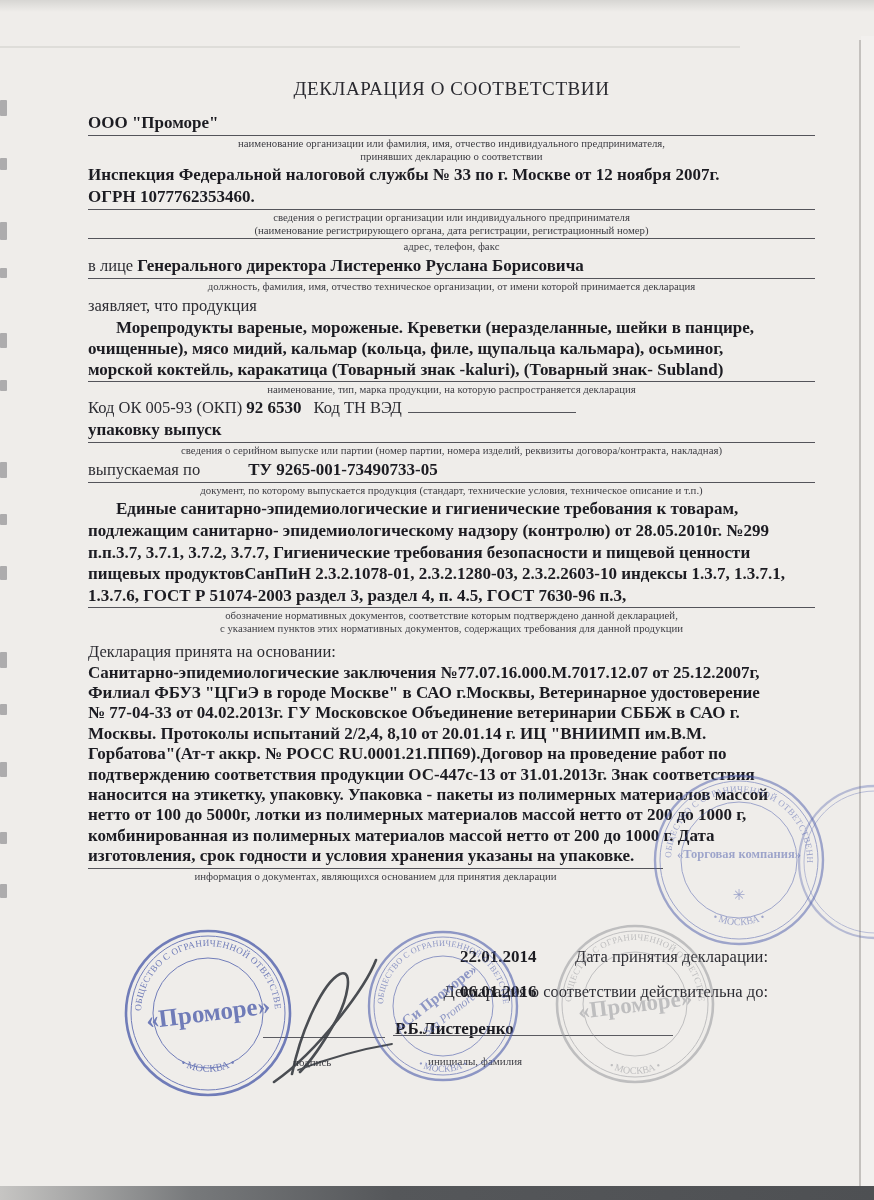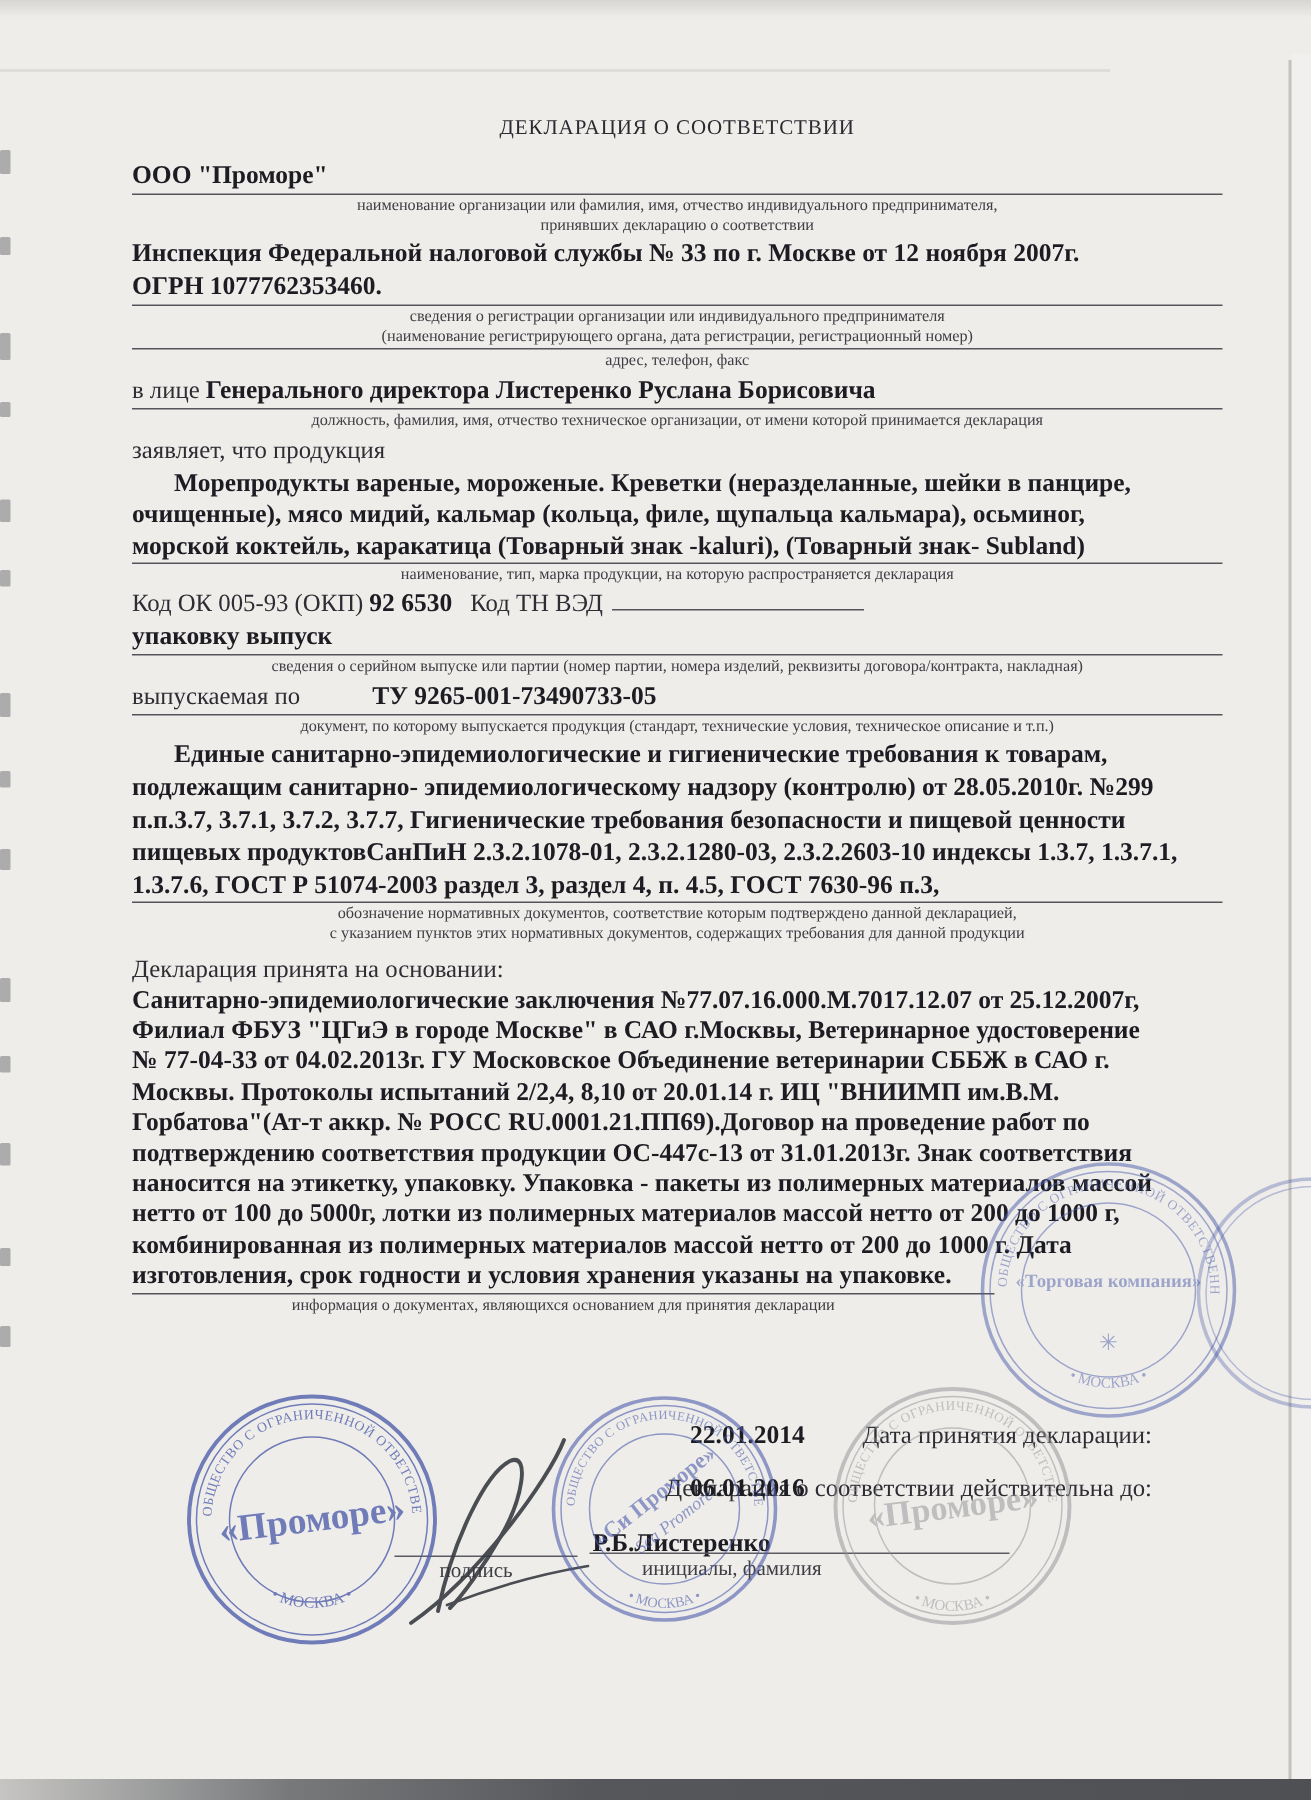--- a/index.html
+++ b/index.html
@@ -14,38 +14,38 @@
     background:linear-gradient(#d7d6d3,rgba(215,214,211,0));}
   .streak{position:absolute;left:0;top:46px;width:740px;height:2px;background:#d9d8d5;opacity:.8;}
   .right-strip{position:absolute;top:36px;right:0;width:13px;height:1156px;background:#f2f0ee;}
   .right-line{position:absolute;top:40px;left:859px;width:2px;height:1146px;background:#bcb9b6;opacity:.85;}
   .bottom-band{position:absolute;left:0;bottom:0;width:100%;height:14px;
     background:linear-gradient(90deg,#c6c5c3 0%,#77797b 22%,#55575a 45%,#4e5053 100%);}
   .mark{position:absolute;left:0;width:7px;background:#77767a;opacity:.55;border-radius:1px;}
 
   
   .doc{position:absolute;left:88px;top:78px;width:727px;}
-  .title{font-size:14px;letter-spacing:.6px;text-align:center;color:#2a2a30;margin:0 0 12px 0;font-weight:normal;}
+  .title{font-size:19px;letter-spacing:.6px;text-align:center;color:#2a2a30;margin:0 0 12px 0;font-weight:normal;}
   .value{font-weight:bold;font-size:17px;line-height:22px;color:#1c1c22;}
   .label{font-weight:normal;font-size:16.5px;line-height:22px;color:#2d2d33;}
   .para{white-space:pre-line;}
   .indent{text-indent:28px;}
   .lh21{line-height:21px;}
   .lh20{line-height:20.4px;}
   .rule{border-bottom:1.5px solid #54545a;margin-top:1px;}
   .cap{font-size:10.8px;line-height:12.6px;color:#3e3e44;text-align:center;margin:1px 0 2px 0;white-space:pre-line;}
   .blank{display:inline-block;width:168px;height:14px;border-bottom:1.5px solid #54545a;margin-left:6px;}
   .gap{display:inline-block;width:44px;}
 
   
   .footer{position:absolute;left:88px;top:946px;width:680px;text-align:right;}
   .frow{position:relative;height:35px;}
   .fval{position:absolute;left:372px;top:0;}
   .sigline{position:absolute;border-bottom:1.6px solid #5a5a60;height:1px;}
-  .sigcap{position:absolute;font-size:14px;color:#3e3e44;}
+  .sigcap{position:absolute;font-size:11px;color:#3e3e44;margin-top:16px;}
 
   .stamp{position:absolute;filter:blur(.3px);}
   svg text{font-family:"Liberation Serif","DejaVu Serif",serif;}
 </style>
 </head>
 <body>
 
 <div id="scan">
 
   <div class="top-shade"></div>

